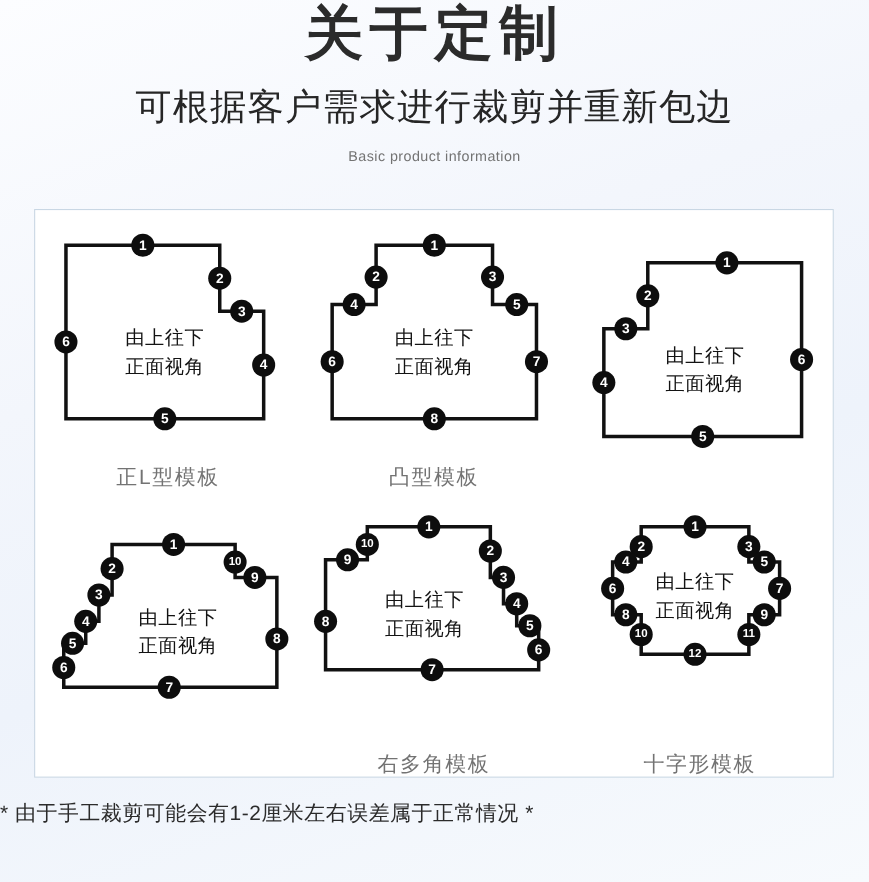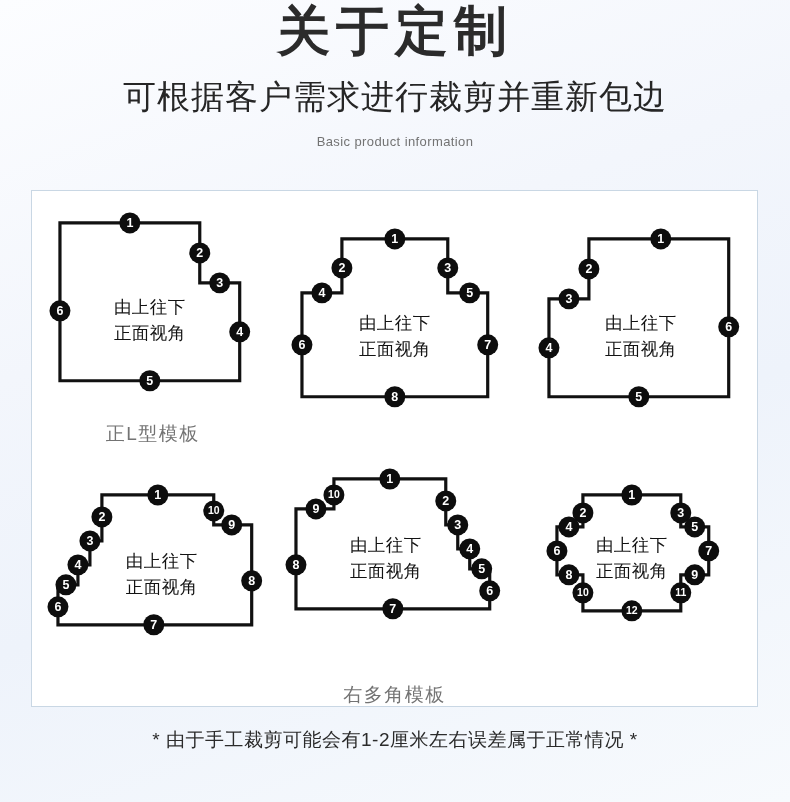--- a/index.html
+++ b/index.html
@@ -108,21 +108,20 @@
     dominant-baseline: central;
     letter-spacing: 0.5px;
   }
 
   
   .footer {
     position: absolute;
     left: 0;
     top: 722px;
     width: 100%;
-    text-align: center;
   }
   .footer-line {
     font-size: 19px;
     color: #2b2b2b;
     letter-spacing: 0.5px;
     line-height: 1.85;
   }
 </style>
 </head>
 <body>
@@ -206,20 +205,21 @@
           <g>
             <circle class="badge-circle" cx="214" cy="138" r="10.5"></circle>
             <text class="badge-text" x="214" y="138">7</text>
           </g>
           <g>
             <circle class="badge-circle" cx="121" cy="190" r="10.5"></circle>
             <text class="badge-text" x="121" y="190">8</text>
           </g>
         </svg>
       </div>
+      <div class="cap">凸型模板</div>
     </div>
 
     <div class="cell">
       <div class="figure">
         <svg viewBox="0 0 242 230" preserveAspectRatio="xMidYMid meet">
           <polygon class="shape-outline" points="74,32 214,32 214,190 34,190 34,92 74,92"></polygon>
           <text class="inner-label" x="126" y="116">由上往下</text>
           <text class="inner-label" x="126" y="142">正面视角</text>
 
           <g>
@@ -403,20 +403,21 @@
           <g>
             <circle class="badge-circle" cx="166" cy="124" r="10.5"></circle>
             <text class="badge-text narrow" x="166" y="124">11</text>
           </g>
           <g>
             <circle class="badge-circle" cx="117" cy="142" r="10.5"></circle>
             <text class="badge-text narrow" x="117" y="142">12</text>
           </g>
         </svg>
       </div>
+      <div class="cap">十字形模板</div>
     </div>
 
   </div>
 </div>
 
 <div class="footer">
   <div class="footer-line">* 由于手工裁剪可能会有1-2厘米左右误差属于正常情况 *</div>
 </div>
 
 </body></html>

